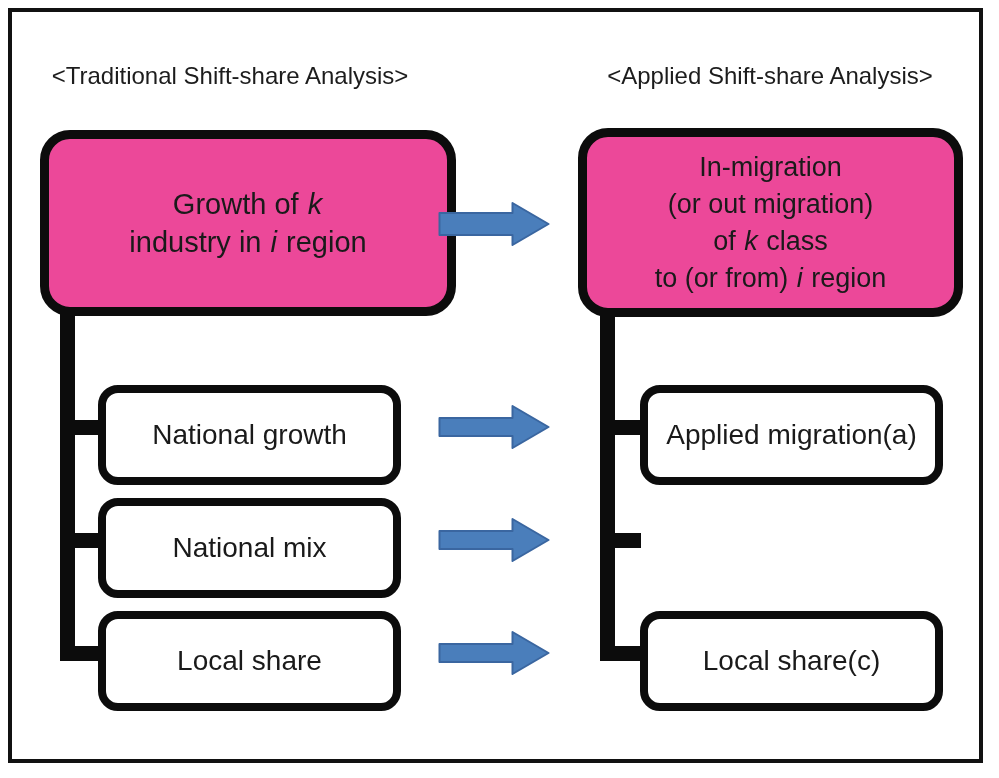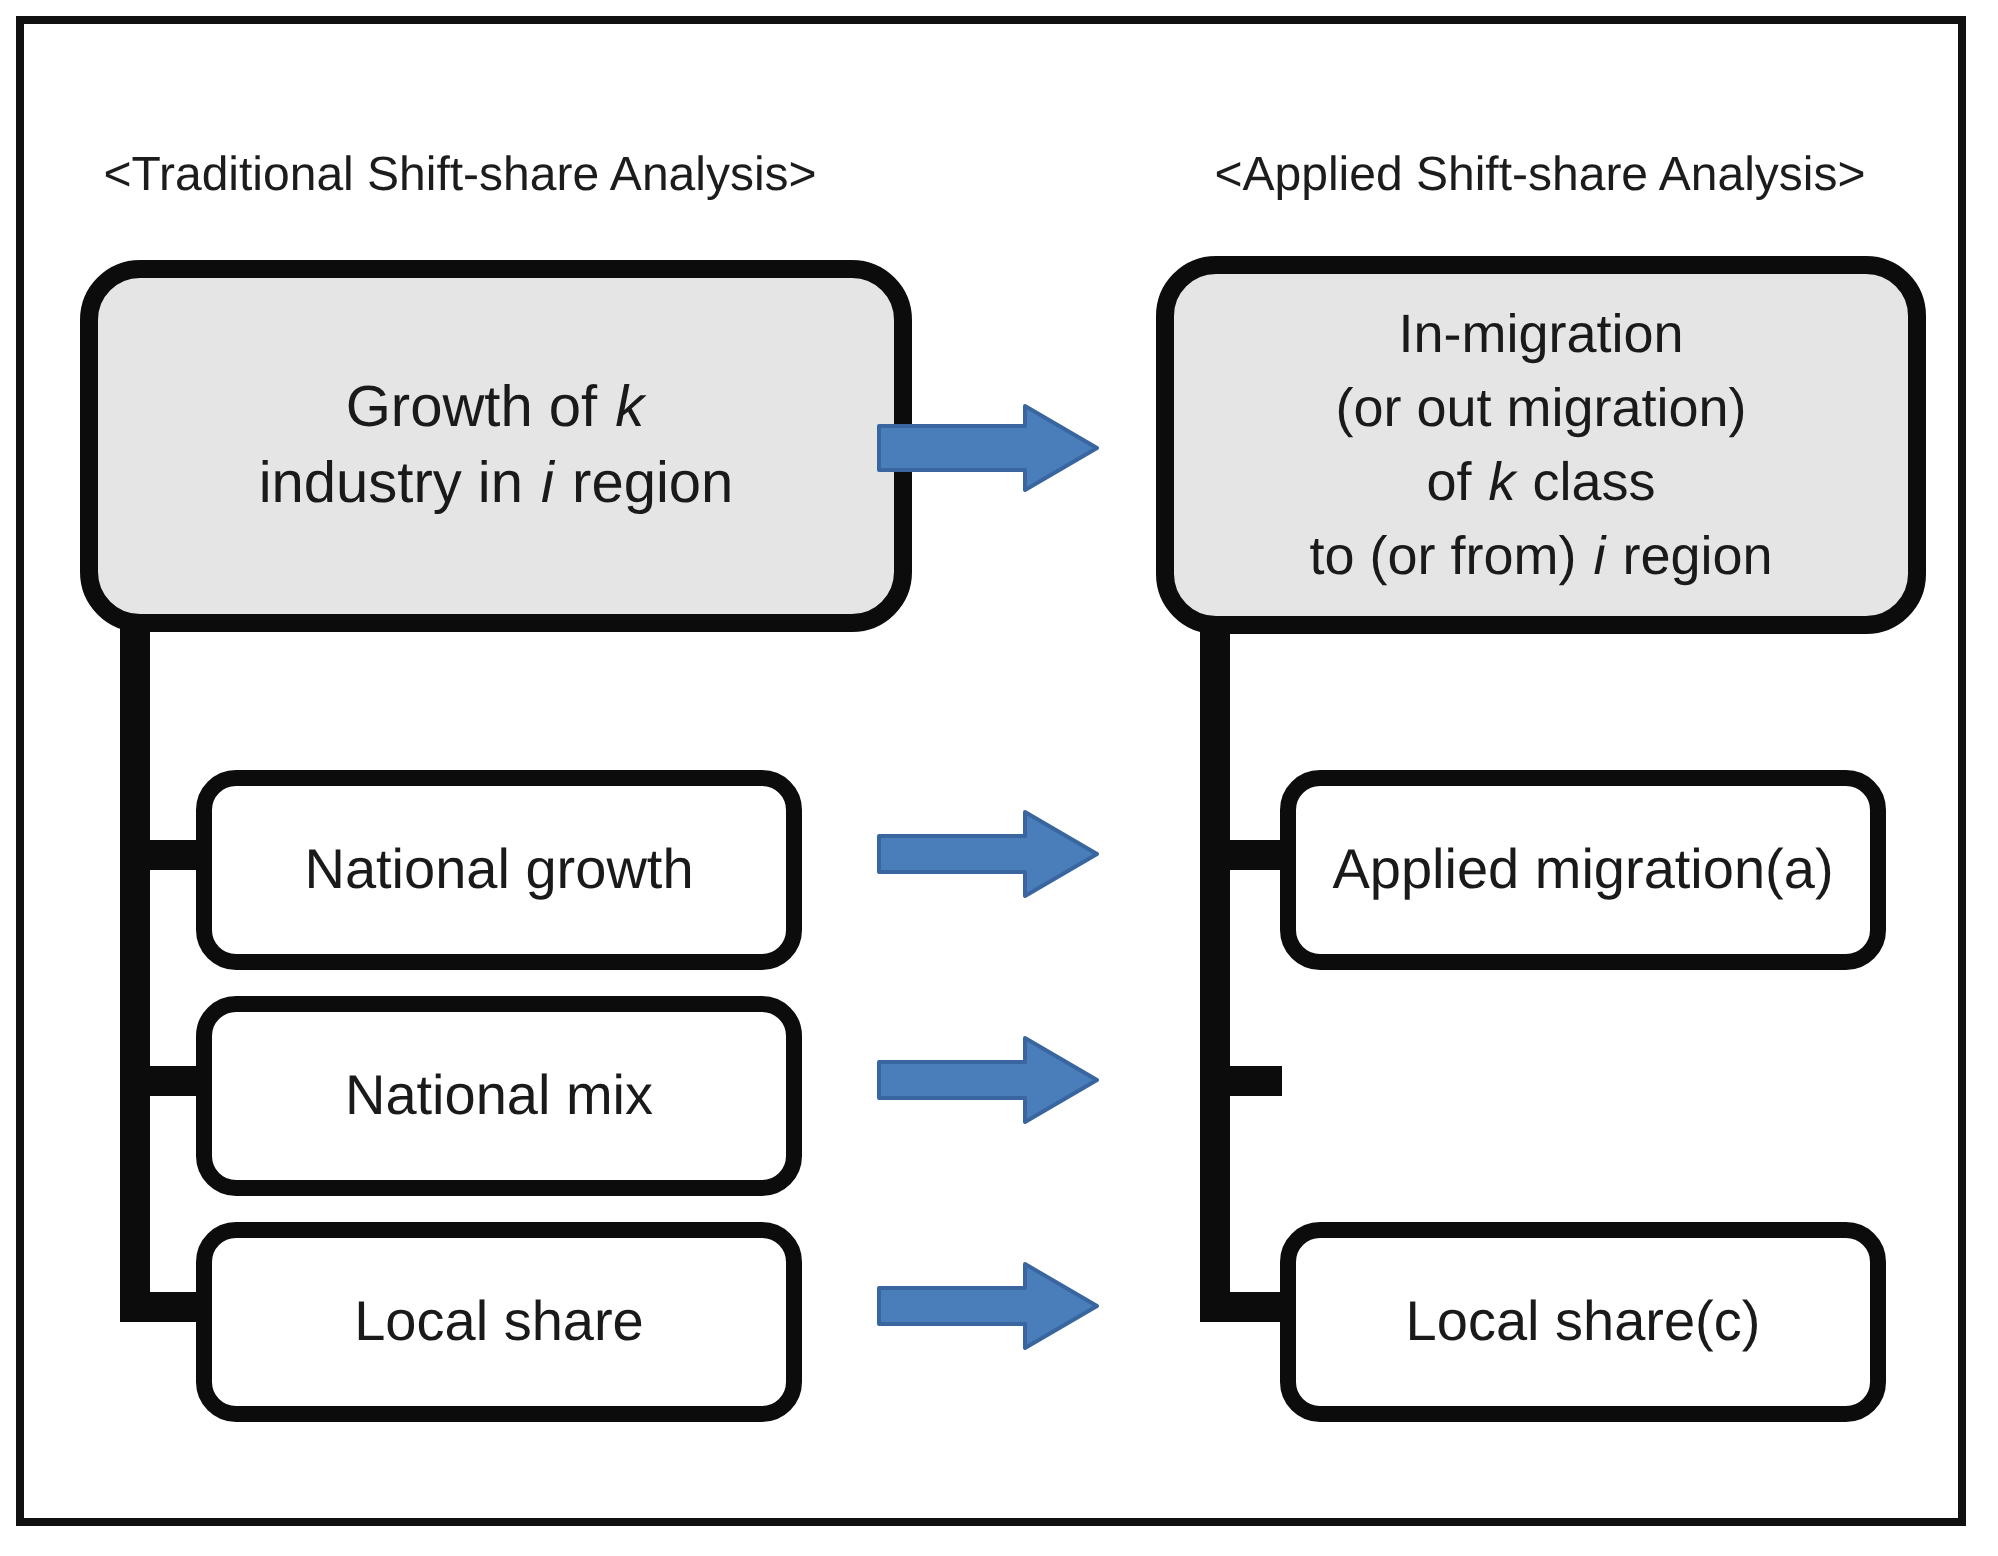--- a/index.html
+++ b/index.html
@@ -18,33 +18,33 @@
   .frame {
     position: absolute;
     left: 8px; top: 8px;
     width: 975px; height: 755px;
     border: 4px solid #111111;
     box-sizing: border-box;
     background: #ffffff;
   }
   .col-title {
     position: absolute;
-    top: 74px;
+    top: 62px;
     width: 400px;
     text-align: center;
     font-size: 24px;
     color: #1c1c1c;
     white-space: nowrap;
   }
   .main-box {
     position: absolute;
     box-sizing: border-box;
     border: 9px solid #0c0c0c;
     border-radius: 30px;
-    background: #e5e5e5;
+    background: #ec4899;
     display: flex;
     flex-direction: column;
     align-items: center;
     justify-content: center;
     text-align: center;
     color: #1a1a1a;
   }
   .main-box .line { white-space: nowrap; }
   #main-left  { left: 40px;  top: 130px; width: 416px; height: 186px; font-size: 29px; }
   #main-left  .line { line-height: 38px; }

